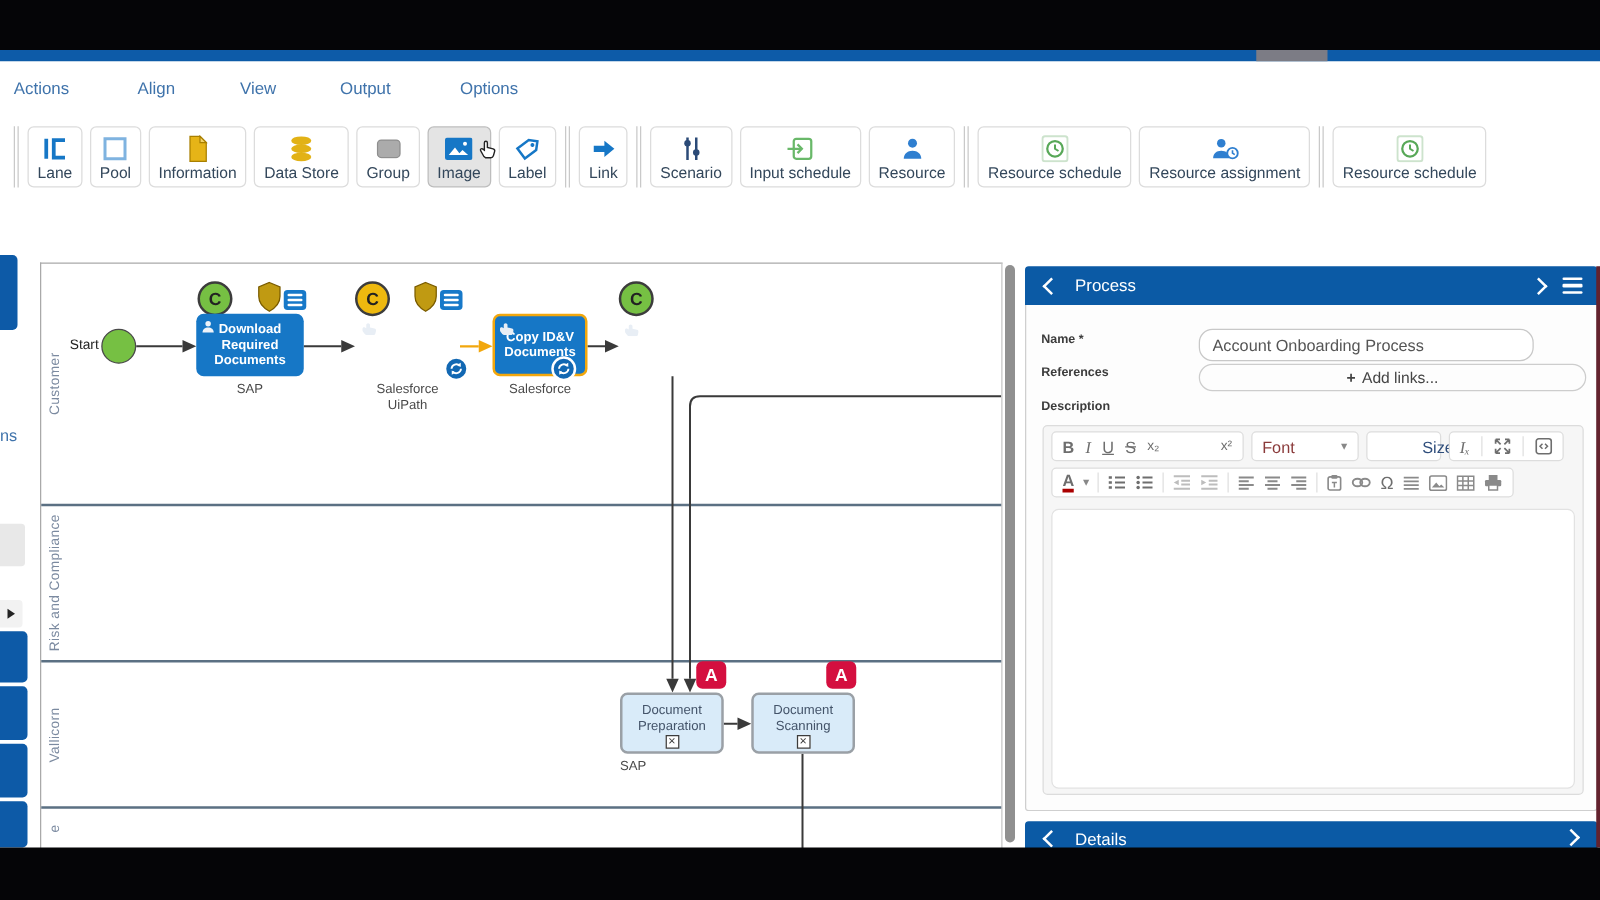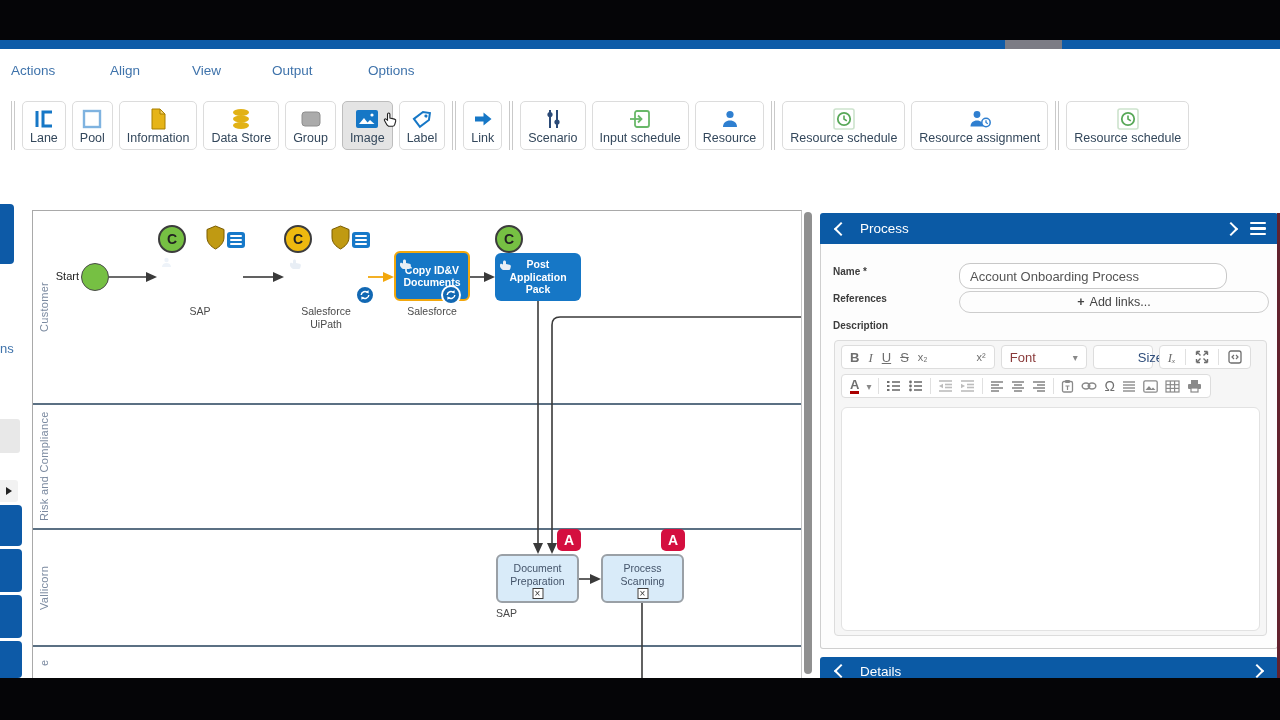--- a/index.html
+++ b/index.html
@@ -335,20 +335,21 @@
       </svg>
   </span>
   <span class="list-badge" style="left:319px;top:21px;">
       <i></i>
       <i></i>
       <i></i>
     </span>
 
   <div class="c-badge" style="left:462px;top:14px;background:#76c043;">C</div>
 
+  <div class="task-blue" style="left:124px;top:40px;">Download Required Documents</div>
   <span class="type-icon" style="left:128px;top:43px;">
     <svg width="11" height="11">
         <circle cx="5.5" cy="3" r="2.2" fill="#eef3f9"></circle>
         <path d="M1 10 c0-2.5 2-4 4.5-4 s4.5 1.5 4.5 4 z" fill="#eef3f9"></path>
       </svg>
   </span>
 
   <span class="type-icon" style="left:256px;top:44px;">
     <svg width="12" height="10">
         <path d="M1 5 c0-1 1-1.6 2-1 l1 .6 V2 c0-.9.7-1.5 1.5-1.5 S7 1.1 7 2 v2 l3.6.8 c.9.2 1.4 1 1.2 1.9 l-.5 2 c-.2.8-.9 1.3-1.7 1.3 H4.4 c-.6 0-1.2-.3-1.6-.8 L1.4 7.4 C1.1 7 1 6.6 1 6.2 z" fill="#e8eef5"></path>
@@ -375,21 +376,20 @@
     <svg width="12" height="12">
         <g stroke="#fff" stroke-width="1.5" fill="none">
       <path d="M2.2 6 a3.8 3.8 0 0 1 6.6-2.3"></path>
           <path d="M9.8 6 a3.8 3.8 0 0 1-6.6 2.3"></path>
         </g>
       <polygon points="9.6,1.2 9.6,4.6 6.6,3" fill="#fff"></polygon>
         <polygon points="2.4,10.8 2.4,7.4 5.4,9" fill="#fff"></polygon>
       </svg>
   </span>
 
-  <div class="task-blue" style="left:462px;top:42px;height:48px;">Post Application Pack</div>
   <span class="type-icon" style="left:466px;top:45px;">
     <svg width="12" height="10">
         <path d="M1 5 c0-1 1-1.6 2-1 l1 .6 V2 c0-.9.7-1.5 1.5-1.5 S7 1.1 7 2 v2 l3.6.8 c.9.2 1.4 1 1.2 1.9 l-.5 2 c-.2.8-.9 1.3-1.7 1.3 H4.4 c-.6 0-1.2-.3-1.6-.8 L1.4 7.4 C1.1 7 1 6.6 1 6.2 z" fill="#e8eef5"></path>
       </svg>
   </span>
 
   <div class="sys-label" style="left:124px;top:94px;width:86px;">SAP</div>
   <div class="sys-label" style="left:247px;top:94px;width:92px;">
     <div>Salesforce</div>
     <div>UiPath</div>
@@ -397,21 +397,21 @@
   <div class="sys-label" style="left:357px;top:94px;width:84px;">Salesforce</div>
 
   <div class="a-badge" style="left:524px;top:318px;">A</div>
   <div class="a-badge" style="left:628px;top:318px;">A</div>
 
   <div class="task-light" style="left:463px;top:343px;">
     <span>Document Preparation</span>
     <span class="xbox">×</span>
   </div>
   <div class="task-light" style="left:568px;top:343px;">
-    <span>Process Scanning</span>
+    <span>Document Scanning</span>
     <span class="xbox">×</span>
   </div>
   <div class="sys-label" style="left:455px;top:396px;width:83px;text-align:left;padding-left:8px;">SAP</div>
 </div>
 
 <div class="scroll-thumb" style="left:804px;top:212px;width:8px;height:462px;"></div>
 
 <div class="panel-head" style="left:820px;top:213px;width:458px;height:31px;position:absolute;">
   <span class="chev chev-l" style="margin-left:16px;"></span>
   <span class="panel-title">Process</span>

